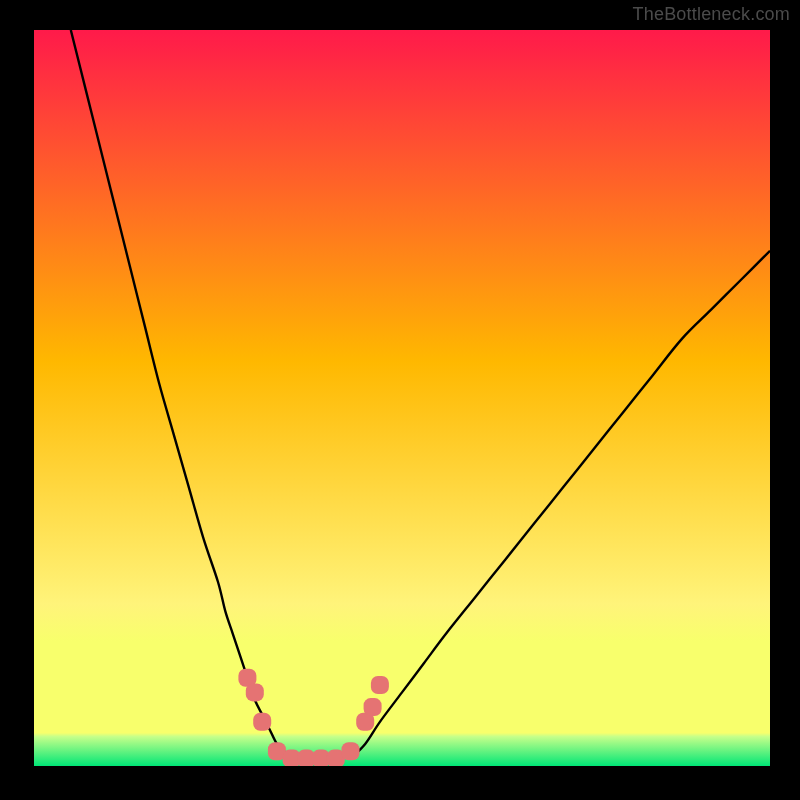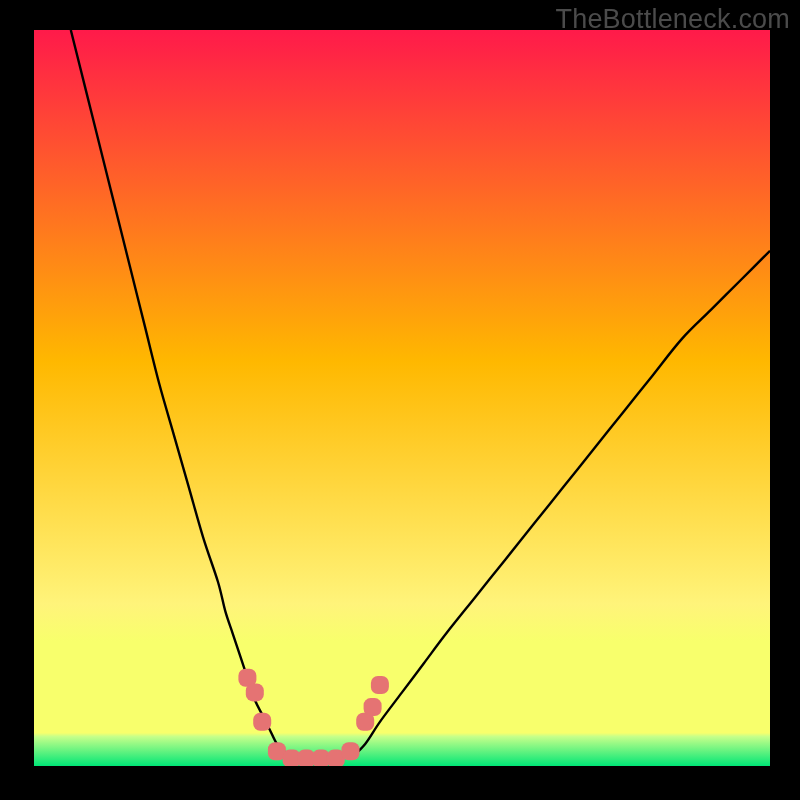--- a/index.html
+++ b/index.html
@@ -15,21 +15,21 @@
     position: relative;
     width: 800px;
     height: 800px;
     background: #000;
   }
   .watermark {
     position: absolute;
     top: 4px;
     right: 10px;
     color: #4b4b4b;
-    font-size: 27px;
+    font-size: 18px;
     font-weight: 400;
     letter-spacing: 0.2px;
     z-index: 50;
   }
   .plot-wrap {
     position: absolute;
     left: 34px;
     top: 30px;
     width: 736px;
     height: 736px;

